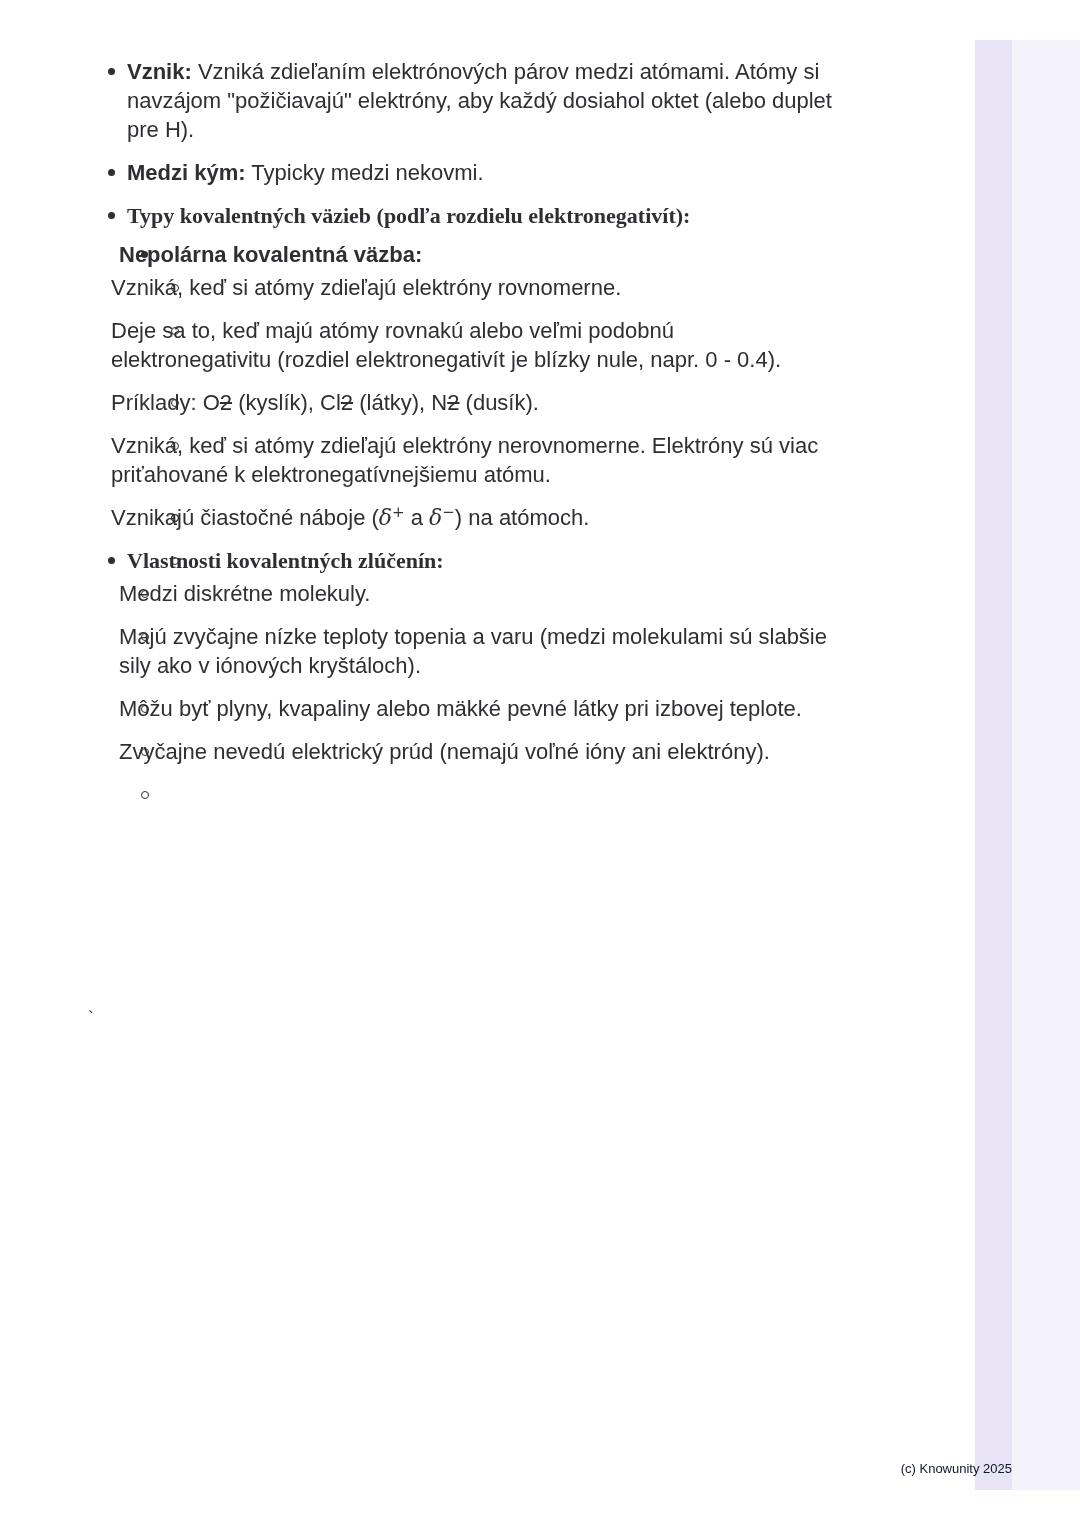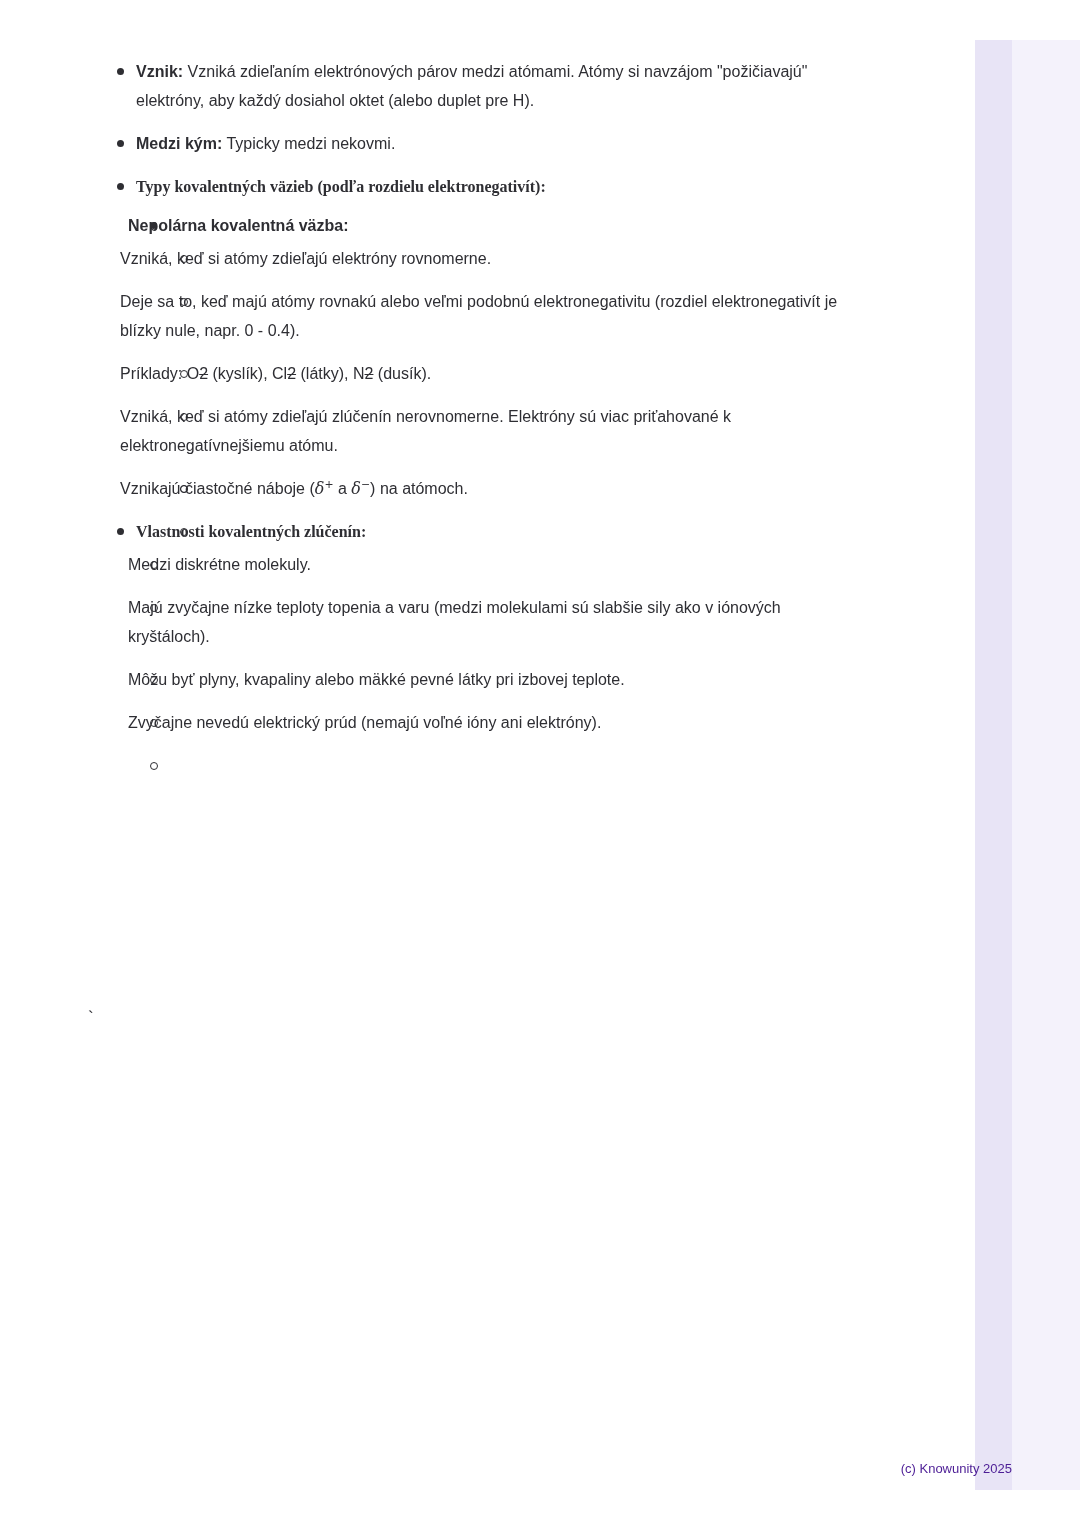--- a/index.html
+++ b/index.html
@@ -12,23 +12,23 @@
   }
   .page { position: absolute; inset: 0; background: #ffffff; }
 
   
   .side-strip-light { position: absolute; left: 1012px; top: 40px; width: 68px; height: 1450px; }
   .side-strip       { position: absolute; left: 975px;  top: 40px; width: 37px; height: 1450px; }
 
   
   .doc-body {
     position: absolute;
-    left: 12px; top: 57px;
+    left: 3px; top: 57px;
     width: 834px;
-    font-size: 16px;
+    font-size: 22px;
     line-height: 29px;
   }
   .item { position: relative; margin-bottom: 14px; }
   .item.kind-header { margin-bottom: 4px; }
   .item.level-1.kind-header { margin-top: 12px; font-family: Liberation Serif, serif; }
   .item.level-2.kind-header { margin-top: 10px; }
 
   .item .marker {
     position: absolute; top: 11px;
     width: 7px; height: 7px; border-radius: 50%;
@@ -62,27 +62,27 @@
   <div class="side-strip" style="background: rgb(232, 228, 246);"></div>
 
   <div class="doc-body">
       <div class="item level-1 kind-para"><span class="marker disc"></span><span class="text"><span class="bold">Vznik:</span><span> Vzniká zdieľaním elektrónových párov medzi atómami. Atómy si navzájom "požičiavajú" elektróny, aby každý dosiahol oktet (alebo duplet pre H).</span></span></div>
       <div class="item level-1 kind-para"><span class="marker disc"></span><span class="text"><span class="bold">Medzi kým:</span><span> Typicky medzi nekovmi.</span></span></div>
       <div class="item level-1 kind-header"><span class="marker disc"></span><span class="text"><span class="bold">Typy kovalentných väzieb (podľa rozdielu elektronegativít):</span></span></div>
       <div class="item level-2 kind-header"><span class="marker disc"></span><span class="text"><span class="bold">Nepolárna kovalentná väzba:</span></span></div>
       <div class="item level-3 kind-para"><span class="marker circle"></span><span class="text"><span>Vzniká, keď si atómy zdieľajú elektróny rovnomerne.</span></span></div>
       <div class="item level-3 kind-para"><span class="marker circle"></span><span class="text"><span>Deje sa to, keď majú atómy rovnakú alebo veľmi podobnú elektronegativitu (rozdiel elektronegativít je blízky nule, napr. 0 - 0.4).</span></span></div>
       <div class="item level-3 kind-para"><span class="marker circle"></span><span class="text"><span>Príklady: O</span><span class="strike">2</span><span> (kyslík), Cl</span><span class="strike">2</span><span> (látky), N</span><span class="strike">2</span><span> (dusík).</span></span></div>
-      <div class="item level-3 kind-para"><span class="marker circle"></span><span class="text"><span>Vzniká, keď si atómy zdieľajú zlúčenín nerovnomerne. Elektróny sú viac priťahované k elektronegatívnejšiemu atómu.</span></span></div>
+      <div class="item level-3 kind-para"><span class="marker circle"></span><span class="text"><span>Vzniká, keď si atómy zdieľajú elektróny nerovnomerne. Elektróny sú viac priťahované k elektronegatívnejšiemu atómu.</span></span></div>
       <div class="item level-3 kind-para"><span class="marker circle"></span></div>
       <div class="item level-3 kind-para"><span class="marker circle"></span><span class="text"><span>Vznikajú čiastočné náboje (</span><span class="math">δ</span><sup class="math">+</sup><span> a </span><span class="math">δ</span><sup class="math">−</sup><span>) na atómoch.</span></span></div>
       <div class="item level-3 kind-para"><span class="marker circle"></span></div>
       <div class="item level-1 kind-header"><span class="marker disc"></span><span class="text"><span class="bold">Vlastnosti kovalentných zlúčenín:</span></span></div>
       <div class="item level-2 kind-para"><span class="marker circle"></span><span class="text"><span>Medzi diskrétne molekuly.</span></span></div>
       <div class="item level-2 kind-para"><span class="marker circle"></span><span class="text"><span>Majú zvyčajne nízke teploty topenia a varu (medzi molekulami sú slabšie sily ako v iónových kryštáloch).</span></span></div>
       <div class="item level-2 kind-para"><span class="marker circle"></span><span class="text"><span>Môžu byť plyny, kvapaliny alebo mäkké pevné látky pri izbovej teplote.</span></span></div>
       <div class="item level-2 kind-para"><span class="marker circle"></span><span class="text"><span>Zvyčajne nevedú elektrický prúd (nemajú voľné ióny ani elektróny).</span></span></div>
       <div class="item level-2 kind-para"><span class="marker circle"></span></div>
     </div>
 
   <div class="stray-char">`</div>
-  <div class="footer" style="color: #4c1d95;">(c) Knowunity 2025</div>
+  <div class="footer" style="color: #0f172a;">(c) Knowunity 2025</div>
 </div>
 
 </body></html>

